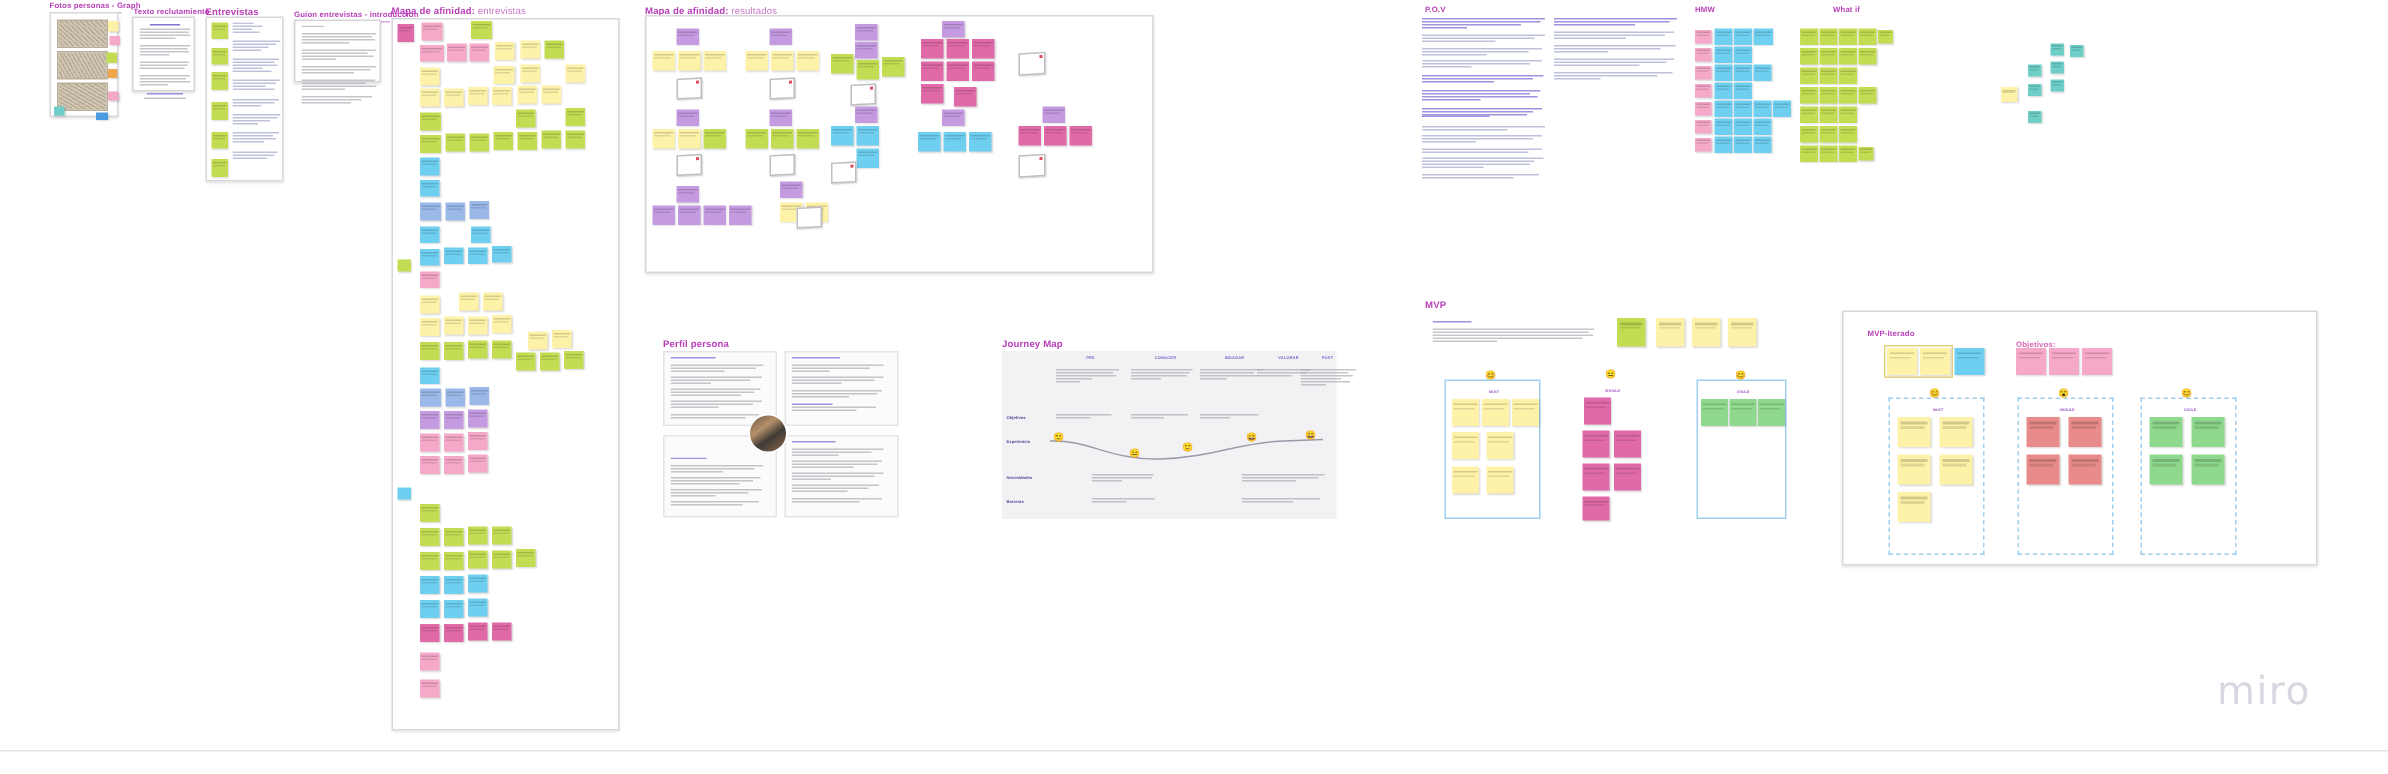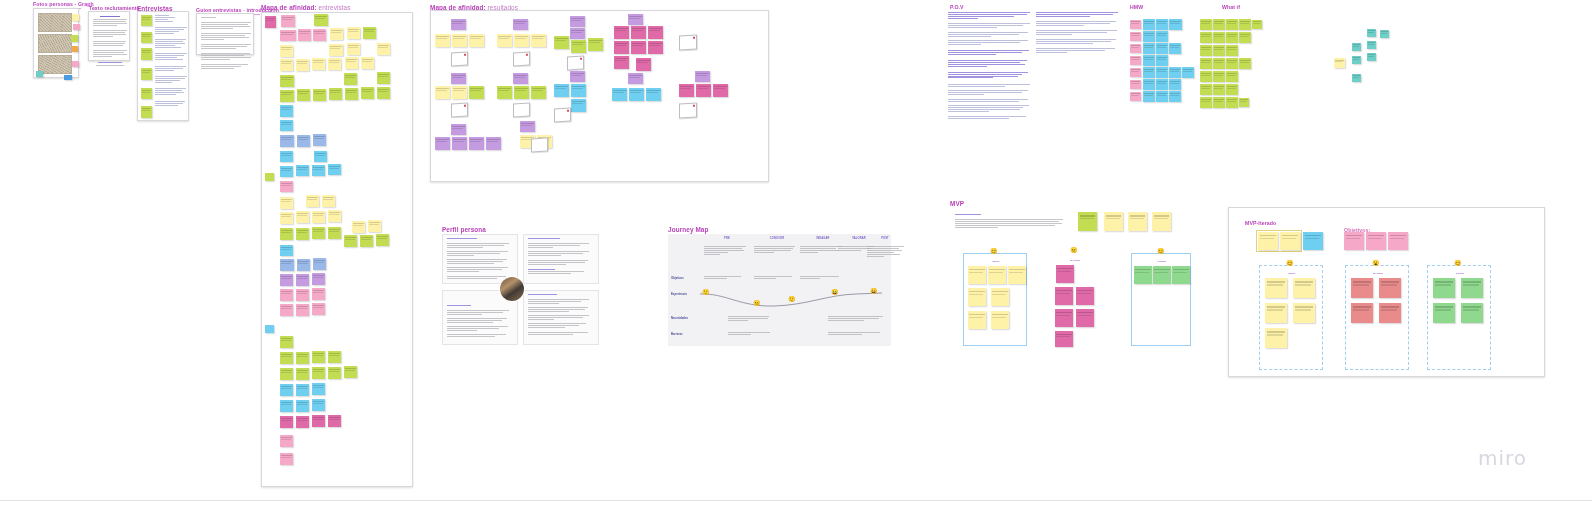--- a/index.html
+++ b/index.html
@@ -58,21 +58,21 @@
   .jm-row { position:absolute; font-size:2.8px; font-weight:bold; color:#4f4f9c; }
   .jm-curve { position:absolute; }
   .emoji { position:absolute; font-size:6px; line-height:1; }
 
   
   .wcard { position:absolute; background:#fff; border:.6px solid #bdbdc2;
     box-shadow:.6px .7px 1px rgba(0,0,0,.18); transform:skewY(-3deg); }
   .wcard .dot { position:absolute; right:1px; top:1px; width:1.6px; height:1.6px;
     background:#e04b5b; }
 
-  .miro { position:absolute; font-size:20px; color:#d7d7e0; letter-spacing:1px;
+  .miro { position:absolute; font-size:26px; color:#d7d7e0; letter-spacing:1px;
     font-family:"DejaVu Sans", sans-serif; }
   .cluster-lbl { position:absolute; font-size:2.4px; font-weight:bold;
     color:#9a59c9; text-align:center; }
 </style>
 </head>
 <body>
 
 <div class="board">
 
   <div class="sec-h ul" style="left:33px;top:1px;width:48px;">

